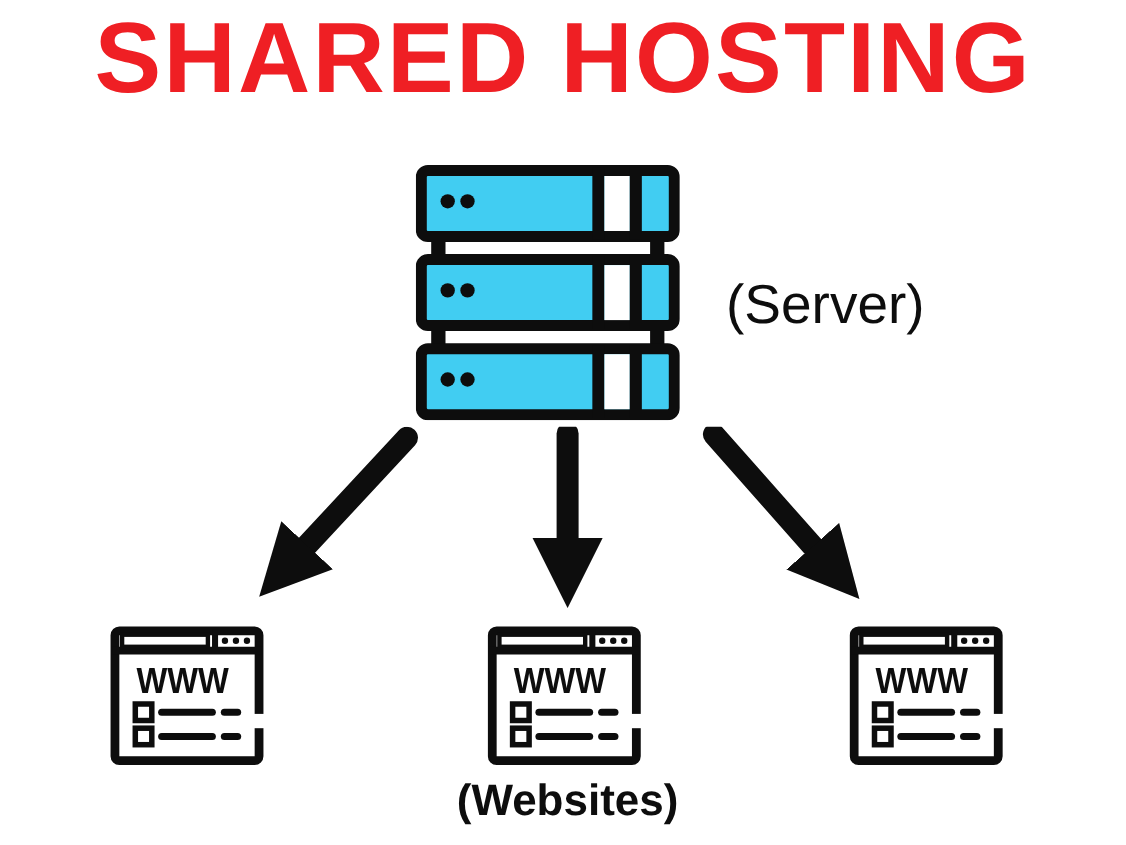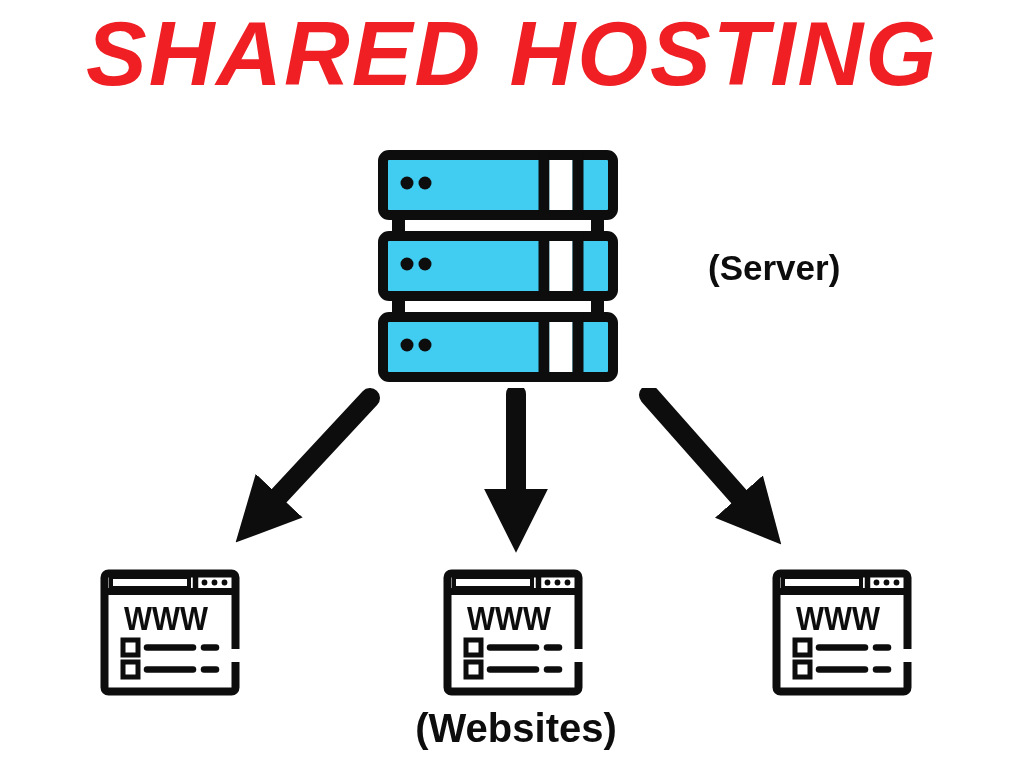--- a/index.html
+++ b/index.html
@@ -23,38 +23,36 @@
     top: 6px;
     left: 0;
     width: 1024px;
     text-align: center;
     font-size: 91px;
     line-height: 96px;
     font-weight: 700;
     letter-spacing: 2px;
     color: var(--red);
     white-space: nowrap;
-    font-style: italic;
   }
   .server-svg {
     position: absolute;
     left: 378px;
     top: 150px;
     width: 240px;
     height: 232px;
   }
   .server-label {
     position: absolute;
     left: 660px;
     top: 248px;
-    font-size: 35px;
-    font-weight: 700;
+    font-size: 50px;
+    font-weight: 400;
     color: var(--ink);
     white-space: nowrap;
-    margin-left: 48px;
   }
   .arrows-svg {
     position: absolute;
     left: 200px;
     top: 388px;
     width: 620px;
     height: 180px;
   }
   .site-svg {
     position: absolute;

